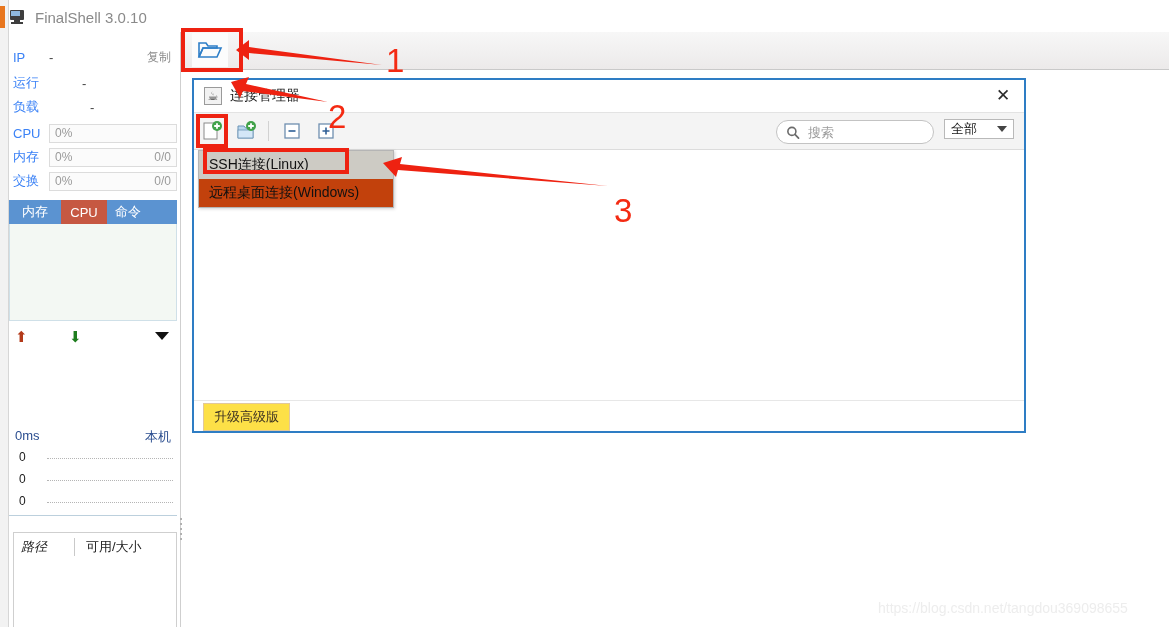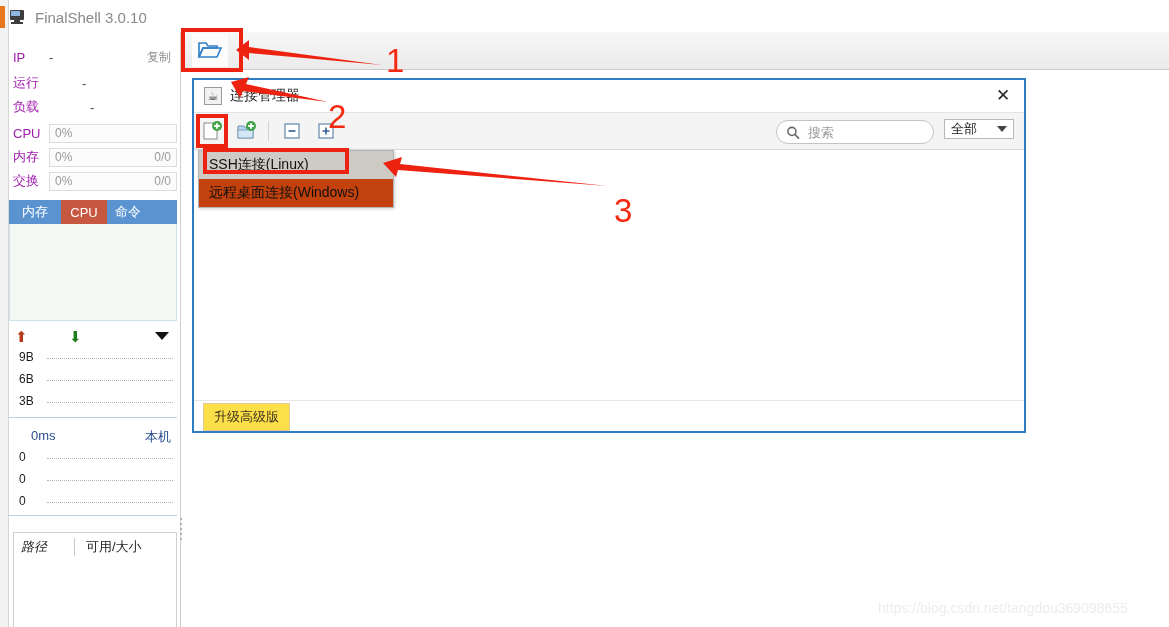--- a/index.html
+++ b/index.html
@@ -77,21 +77,21 @@
     width: 172px; height: 595px;
     background: #ffffff;
     border-right: 1px solid #cfcfcf;
     font-size: 13px; color: #333;
   }
   .info-row {
     position: absolute; left: 0; width: 172px; height: 22px;
     display: flex; align-items: center;
   }
   .info-label {
-    width: 40px; padding-left: 4px; color: #a21caf; font-size: 13px;
+    width: 40px; padding-left: 4px; color: #3b82f6; font-size: 13px;
     white-space: nowrap;
   }
   .info-dash { color: #444; font-size: 13px; }
   .info-copy {
     position: absolute; right: 10px; color: #8d8d8d; font-size: 12px;
     cursor: pointer;
   }
   .metric-box {
     position: relative;
     width: 128px; height: 19px;
@@ -387,31 +387,23 @@
     </div>
   </div>
   <div class="chart-area"></div>
 
   <div class="net-head">
     <span class="arrow-up">⬆</span>
     <span class="arrow-down">⬇</span>
     <span class="caret-down"></span>
   </div>
 
-  <div class="net-graph">
-    <span class="glabel" style="top:2px;">9B</span>
-    <span class="gline" style="top:10px;"></span>
-    <span class="glabel" style="top:24px;">6B</span>
-    <span class="gline" style="top:32px;"></span>
-    <span class="glabel" style="top:46px;">3B</span>
-    <span class="gline" style="top:54px;"></span>
-  </div>
 
   <div class="ping-head">
-    <span style="position:absolute;left:22px;top:0;">0ms</span>
+    <span style="position:absolute;left:6px;top:0;">0ms</span>
     <span style="position:absolute;right:6px;top:0;">本机</span>
   </div>
   <div class="ping-graph">
     <span class="glabel" style="top:2px;">0</span>
     <span class="gline" style="top:10px;"></span>
     <span class="glabel" style="top:24px;">0</span>
     <span class="gline" style="top:32px;"></span>
     <span class="glabel" style="top:46px;">0</span>
     <span class="gline" style="top:54px;"></span>
   </div>

